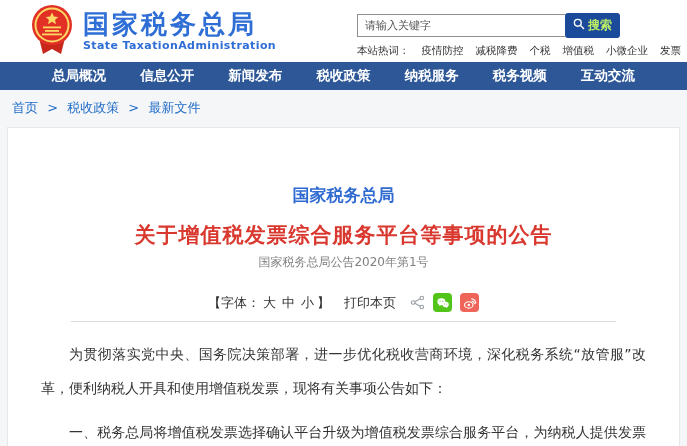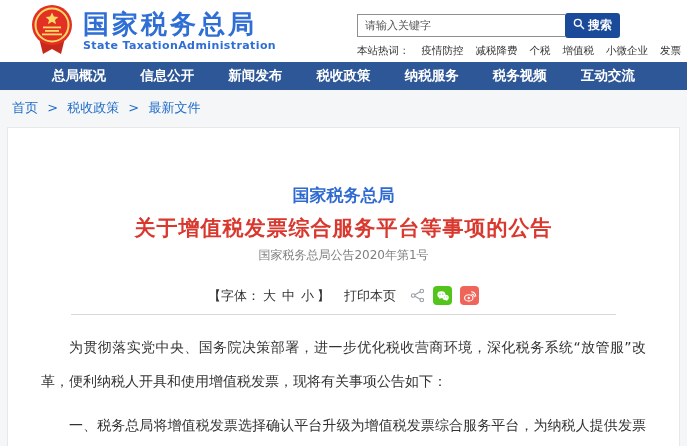--- a/index.html
+++ b/index.html
@@ -32,21 +32,21 @@
   .search-input {
     width: 208px; height: 23px;
     border: 1px solid #8f8f8f; border-right: none;
     font-size: 11px; padding: 0 7px; color: #333;
     outline: none; background: #fff;
     font-family: "DejaVu Sans", "Liberation Sans", sans-serif;
   }
   .search-input::placeholder { color: #555; }
   .search-btn {
     height: 25px; padding: 0 8px;
-    background: #1b4a9b; color: #ffffff; border: none;
+    background: #1b4a9b; color: #bef264; border: none;
     border-radius: 3px; font-size: 12px; font-weight: bold;
     display: flex; align-items: center; gap: 3px; cursor: pointer;
     font-family: "DejaVu Sans", "Liberation Sans", sans-serif;
   }
   .hot-words {
     margin-top: 6px; font-size: 10.5px; color: #333;
     display: flex; gap: 12px; justify-content: flex-start;
     white-space: nowrap;
   }
   .hot-words a { color: #333; text-decoration: none; cursor: pointer; }
@@ -71,21 +71,21 @@
     margin: 0 7px; background: #ffffff;
     border: 1px solid #e8e8e8;
     height: 500px;
     padding: 0 15px;
   }
   .article-agency {
     margin-top: 56px; text-align: center;
     font-size: 17px; font-weight: bold; color: #2f6ad1;
   }
   .article-title {
-    margin-top: 7px; text-align: center;
+    margin-top: 14px; text-align: center;
     font-size: 21px; font-weight: bold; color: #d9382e;
     letter-spacing: 1px;
   }
   .doc-number {
     margin-top: 5px; text-align: center;
     font-size: 12px; color: #7f7f7f;
   }
   .toolbar {
     margin-top: 22px;
     display: flex; align-items: center; justify-content: center;

